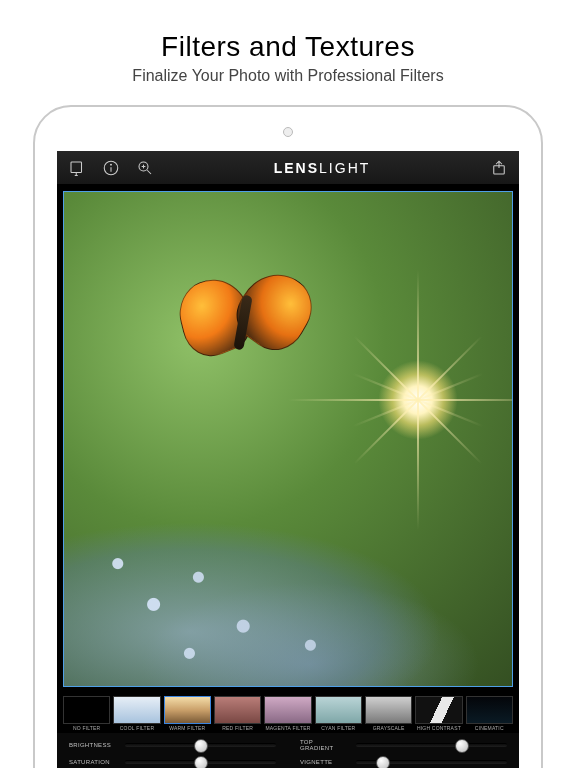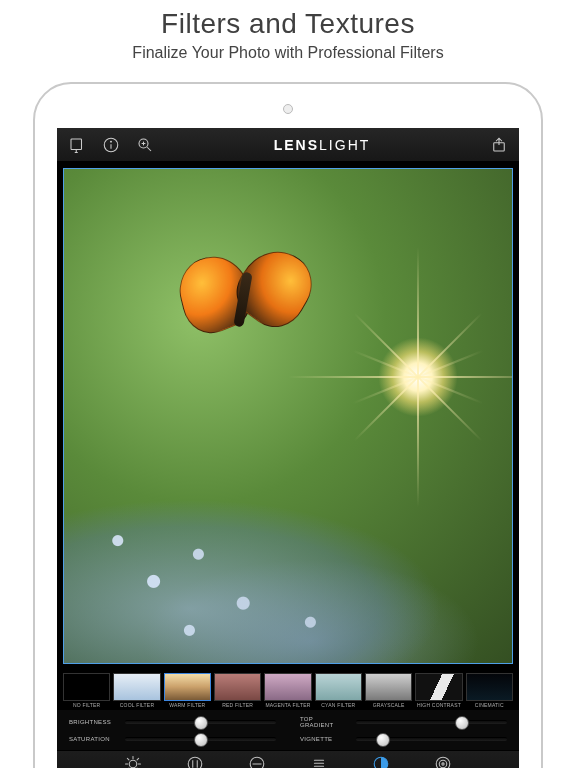--- a/index.html
+++ b/index.html
@@ -7,22 +7,22 @@
     width: 576px; height: 768px;
     background: #ffffff;
     font-family: -apple-system, "Helvetica Neue", Arial, sans-serif;
     overflow: hidden;
     position: relative;
   }
   .promo-title {
     text-align: center;
     font-size: 28px;
     font-weight: 300;
-    color: #404040;
-    margin-top: 8px;
+    color: #000000;
+    margin-top: 31px;
     letter-spacing: 0.5px;
   }
   .promo-subtitle {
     text-align: center;
     font-size: 16px;
     font-weight: 300;
     color: #444;
     margin-top: 4px;
   }
   .device-frame {

